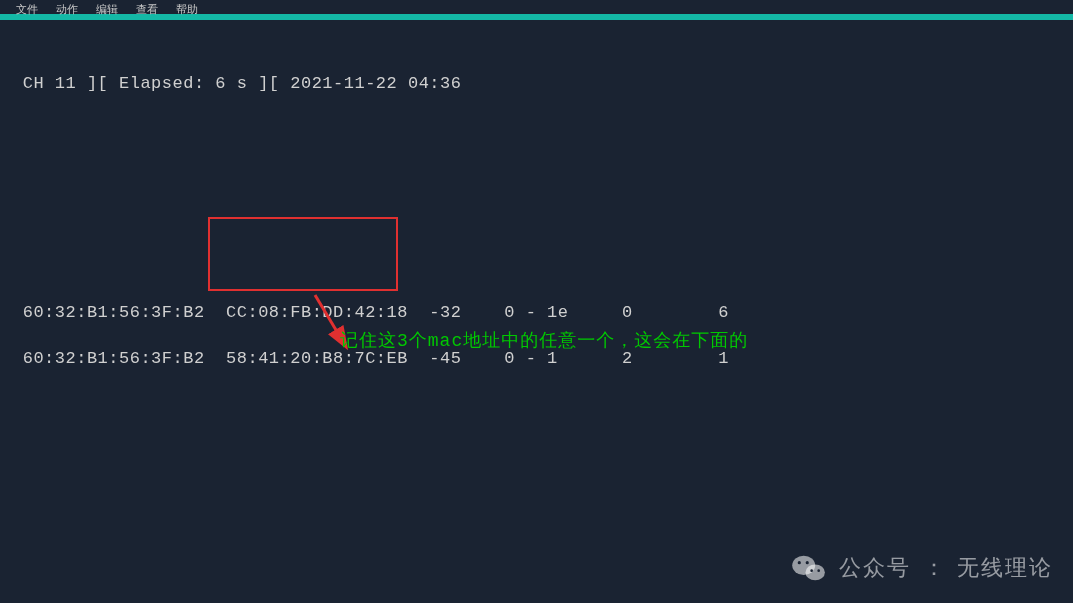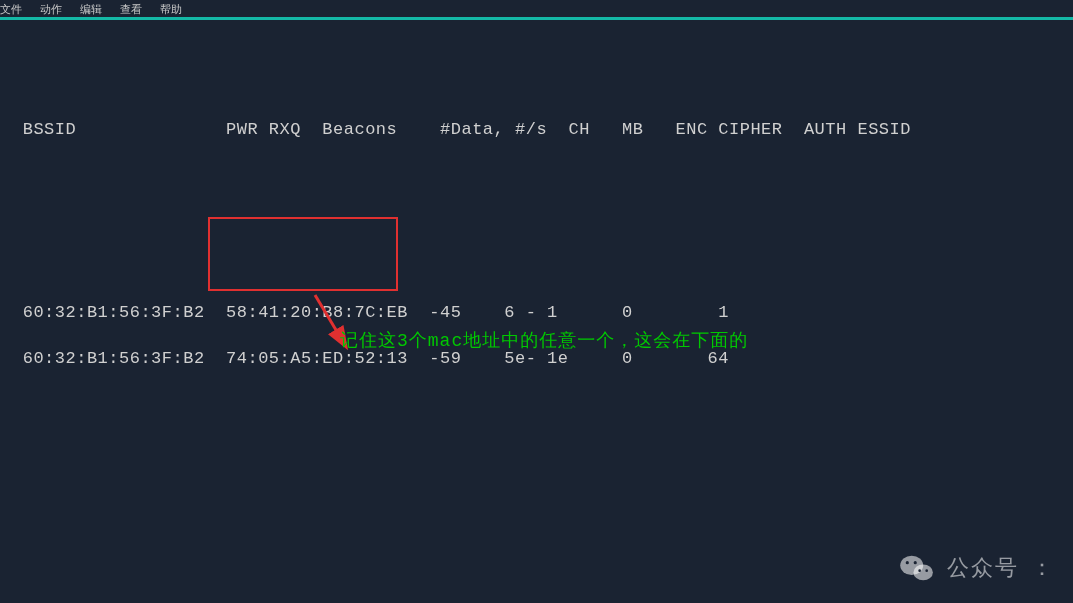--- a/index.html
+++ b/index.html
@@ -9,25 +9,25 @@
       height: 603px;
       font-family: 'Courier New', monospace;
       color: #d0d0d0;
       position: relative;
       overflow: hidden;
     }
     .menubar {
       height: 20px;
       display: flex;
       gap: 18px;
-      padding: 2px 0;
+      padding: 2px 16px;
       font-size: 11px;
       color: #c8c8c8;
       font-family: sans-serif;
-      border-bottom: 3px solid #14b8a6;
+      border-bottom: 6px solid #14b8a6;
     }
     .menubar span { cursor: pointer; }
     .terminal {
       padding: 30px 12px 12px 12px;
       font-size: 17px;
       line-height: 1.35;
       white-space: pre;
       letter-spacing: 0.5px;
       position: relative;
     }
@@ -80,27 +80,27 @@
 
 <div class="menubar">
   <span>文件</span>
   <span>动作</span>
   <span>编辑</span>
   <span>查看</span>
   <span>帮助</span>
 </div>
 
 <div class="terminal">
-<div> </div>
-<div> BSSID              PWR RXQ  Beacons    #Data, #/s  CH   MB   ENC CIPHER  AUTH ESSID</div>
+<div> CH 11 ][ Elapsed: 6 s ][ 2021-11-22 04:36</div>
 <div> </div>
 <div> </div>
 <div> </div>
-<div> 60:32:B1:56:3F:B2  58:41:20:B8:7C:EB  -45    6 - 1      0        1</div>
-<div> 60:32:B1:56:3F:B2  74:05:A5:ED:52:13  -59    5e- 1e     0       64</div>
+<div> </div>
+<div> 60:32:B1:56:3F:B2  CC:08:FB:DD:42:18  -32    0 - 1e     0        6</div>
+<div> 60:32:B1:56:3F:B2  58:41:20:B8:7C:EB  -45    0 - 1      2        1</div>
 
   <div class="red-box"></div>
 
   <svg class="arrow-svg" width="60" height="70">
     <defs>
       <marker id="ah" markerWidth="10" markerHeight="10" refX="6" refY="3" orient="auto">
         <path d="M0,0 L0,6 L8,3 z" fill="#e03030"></path>
       </marker>
     </defs>
     <line x1="10" y1="5" x2="40" y2="55" stroke="#e03030" stroke-width="3" marker-end="url(#ah)"></line>
@@ -117,13 +117,14 @@
       <ellipse cx="14" cy="14" rx="13" ry="11" fill="rgba(255,255,255,0.55)"></ellipse>
       <ellipse cx="27" cy="22" rx="11" ry="9" fill="rgba(255,255,255,0.55)"></ellipse>
       <circle cx="9" cy="11" r="1.8" fill="#1a2332"></circle>
       <circle cx="18" cy="11" r="1.8" fill="#1a2332"></circle>
       <circle cx="23" cy="20" r="1.5" fill="#1a2332"></circle>
       <circle cx="31" cy="20" r="1.5" fill="#1a2332"></circle>
     </svg>
   </span>
   <span class="wm-text">公众号</span>
   <span>：</span>
+  <span class="wm-text">无线理论</span>
 </div>
 
 </body></html>

